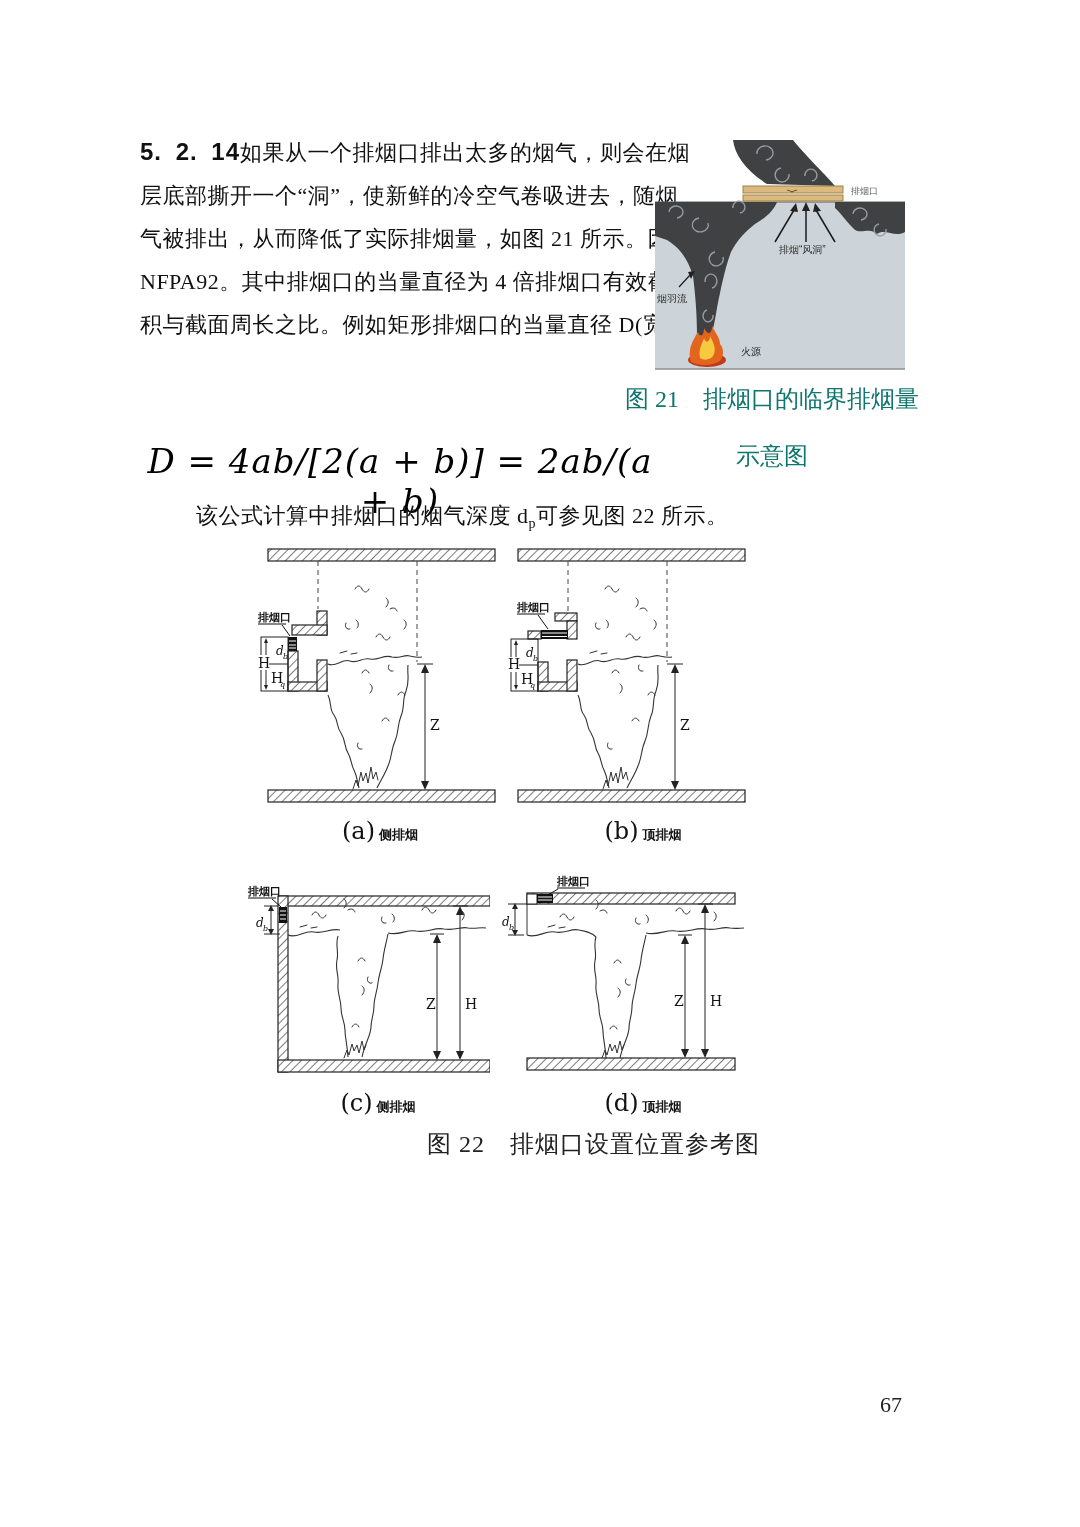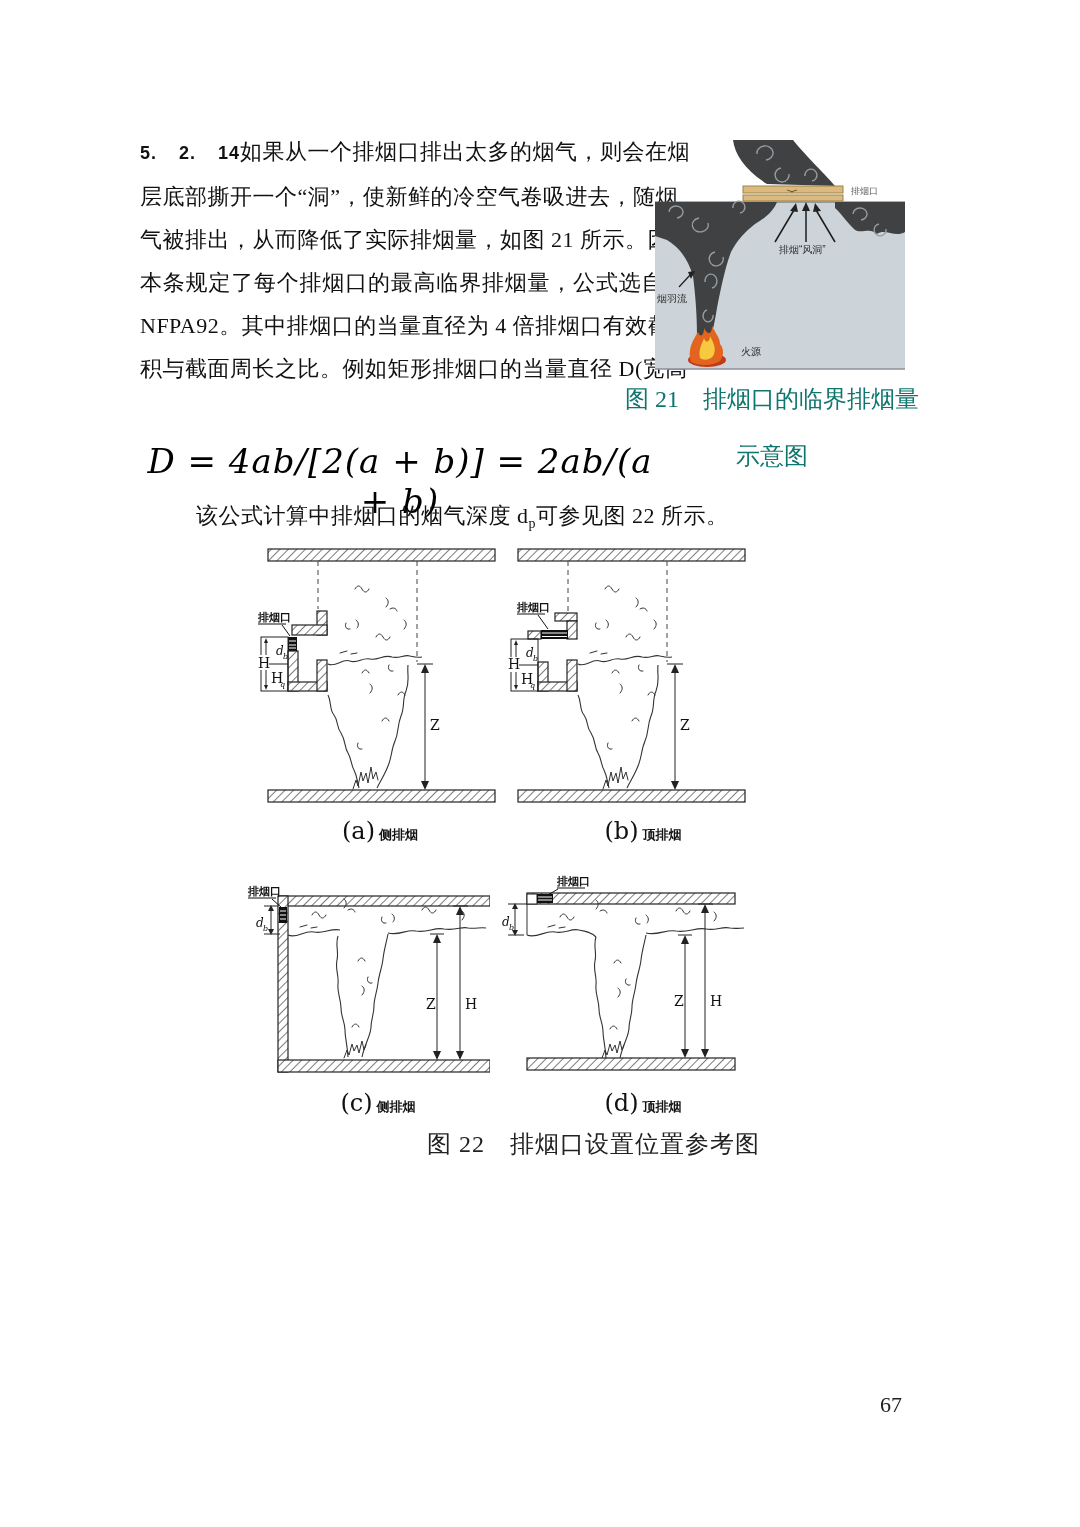--- a/index.html
+++ b/index.html
@@ -4,21 +4,21 @@
 <style>
   html,body{margin:0;padding:0;background:#ffffff;}
   .page{position:relative;width:1080px;height:1527px;background:#fff;overflow:hidden;
         font-family:"Liberation Serif","DejaVu Serif",serif;color:#111;}
   
   .para{position:absolute;left:140px;top:130px;width:524px;}
   .line{width:524px;font-size:22px;line-height:43px;letter-spacing:.5px;
         text-align:justify;text-align-last:justify;white-space:nowrap;}
   .line.last{text-align-last:left;}
   .secnum{display:inline-block;width:100px;font-family:"Liberation Sans","DejaVu Sans",sans-serif;
-          font-weight:bold;font-size:18px;letter-spacing:1px;}
+          font-weight:bold;font-size:24px;letter-spacing:1px;}
   
   .formula{position:absolute;left:140px;top:441px;width:520px;text-align:center;
            font-family:"DejaVu Serif","Liberation Serif",serif;font-style:italic;
            font-size:34px;letter-spacing:1px;color:#000;}
   
   .note{position:absolute;left:196px;top:501px;font-size:22px;letter-spacing:.5px;}
   .note sub{font-size:14px;}
   
   .fig21{position:absolute;left:655px;top:140px;width:250px;height:232px;}
   .fig21-cap{position:absolute;left:622px;width:300px;text-align:center;font-size:24px;color:#0f766e;}
@@ -58,21 +58,20 @@
 <body>
 
 <div class="page">
 
   <div class="para">
     <div class="line">
       <span class="secnum">5. 2. 14</span><span>如果从一个排烟口排出太多的烟气，则会在烟</span>
     </div>
     <div class="line">层底部撕开一个“洞”，使新鲜的冷空气卷吸进去，随烟</div>
     <div class="line">气被排出，从而降低了实际排烟量，如图 21 所示。因此，</div>
-    <div class="line">本条规定了每个排烟口的最高临界排烟量，公式选自</div>
     <div class="line">NFPA92。其中排烟口的当量直径为 4 倍排烟口有效截面</div>
     <div class="line">积与截面周长之比。例如矩形排烟口的当量直径 D(宽高</div>
   </div>
 
   <div class="formula">D = 4ab/[2(a + b)] = 2ab/(a + b)</div>
 
   <div class="note"><span>该公式计算中排烟口的烟气深度 d</span><sub>p</sub><span>可参见图 22 所示。</span></div>
 
   <svg class="fig21" width="250" height="232" viewBox="0 0 250 232">
     <g>

